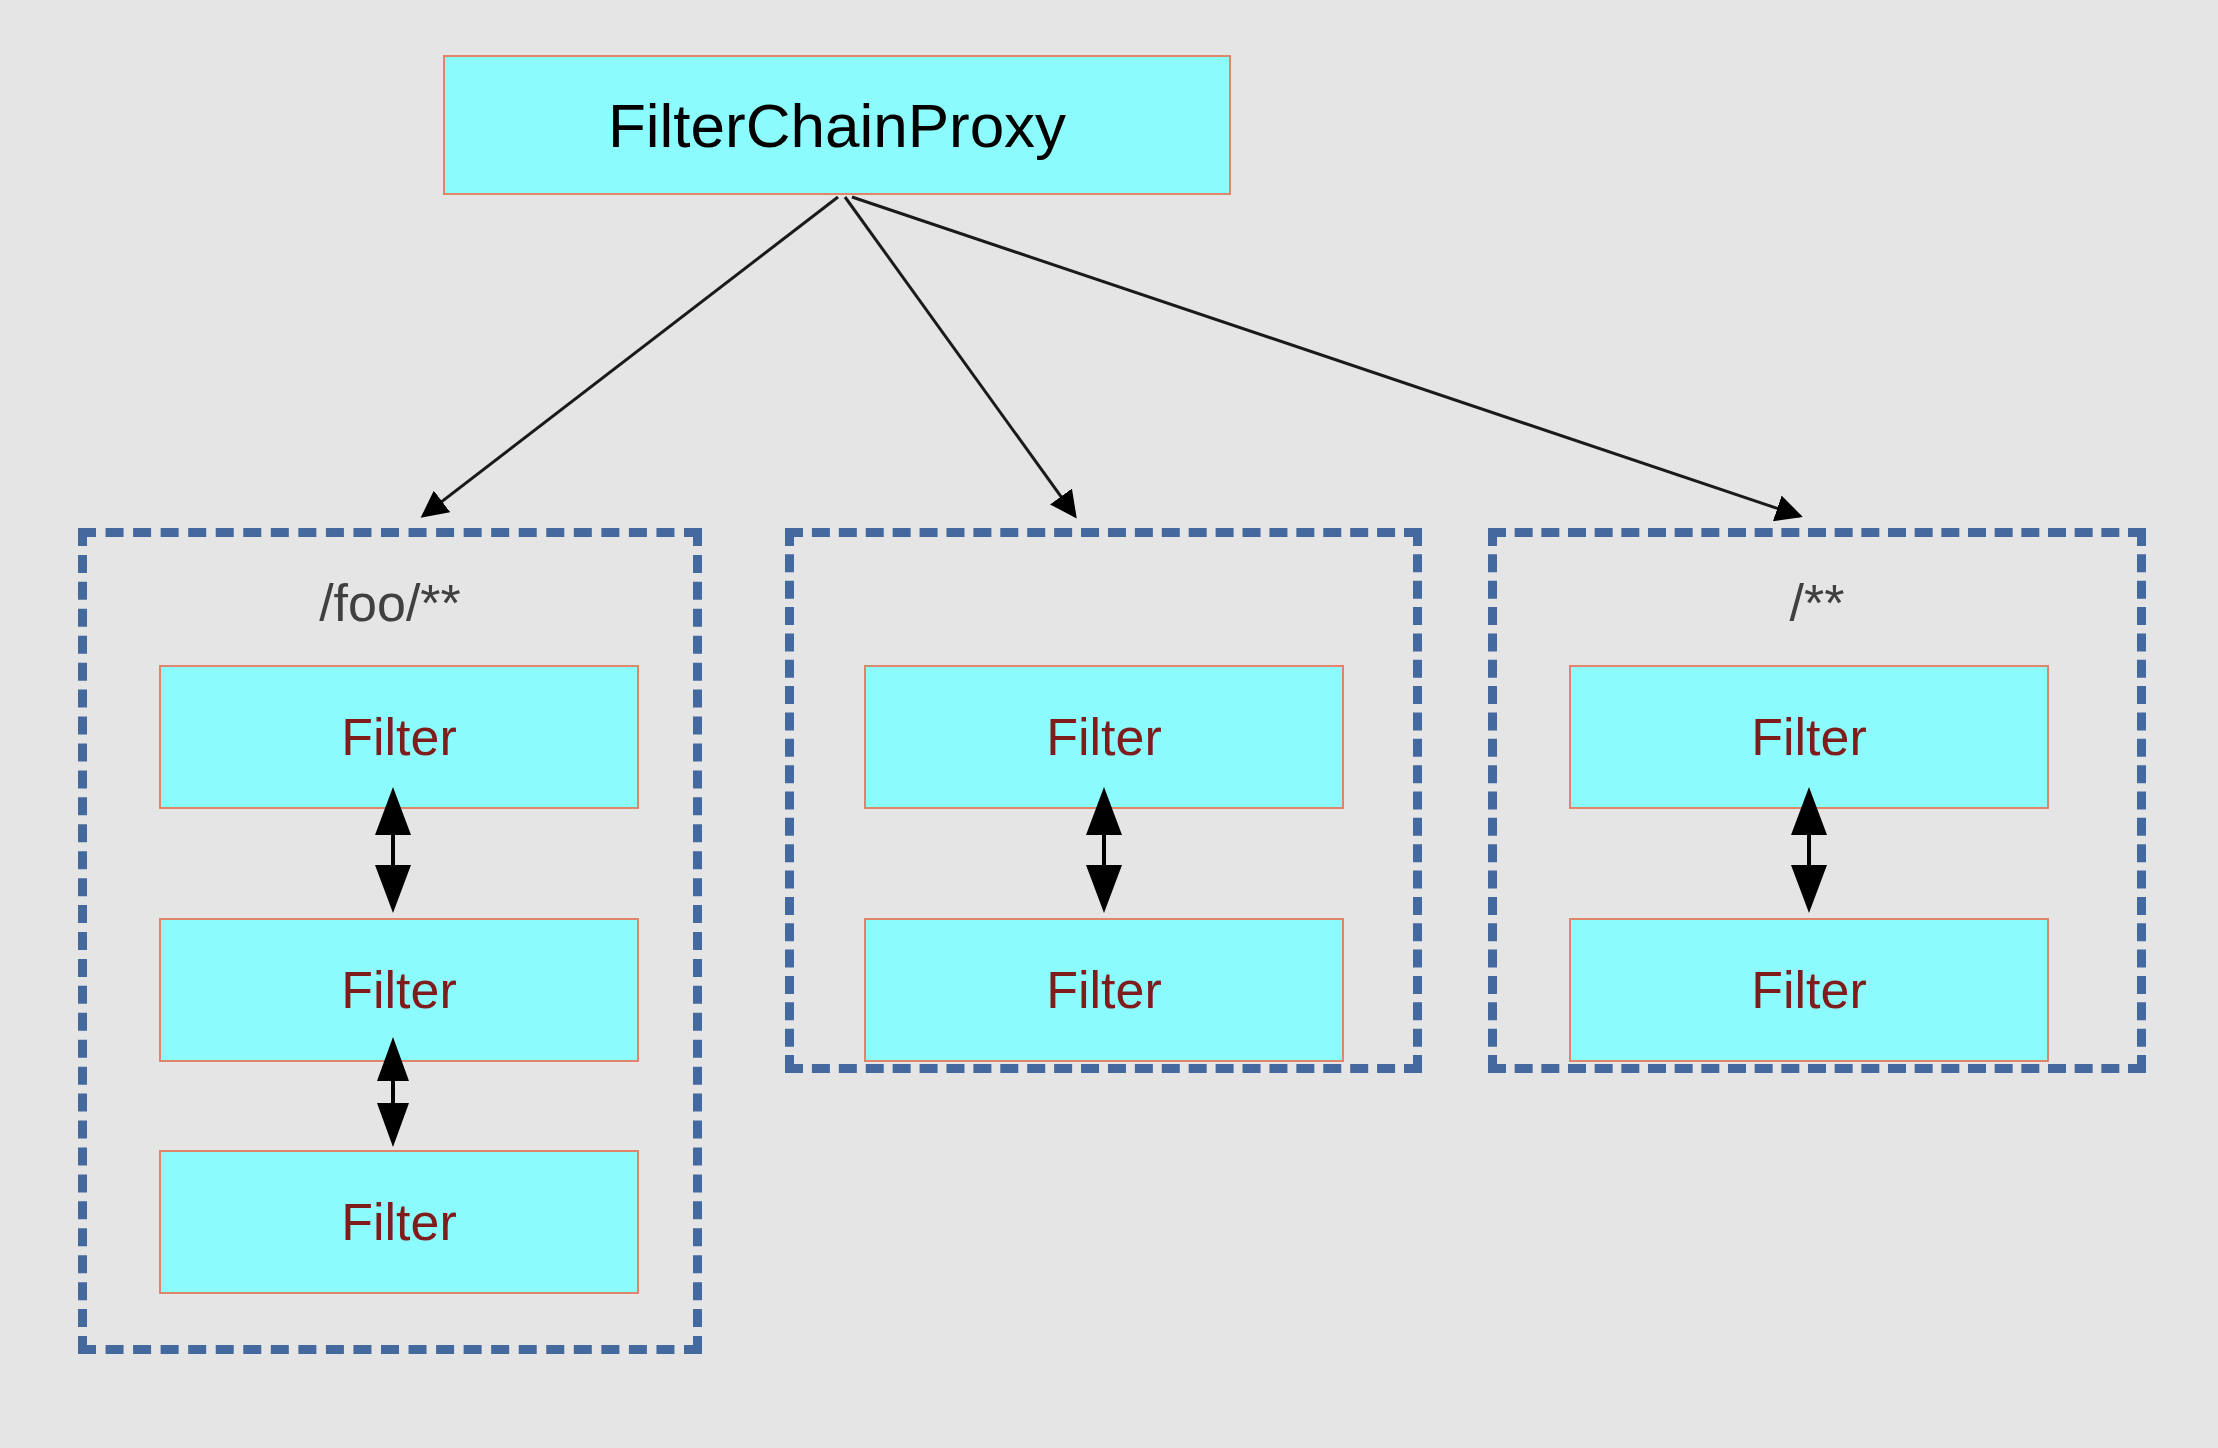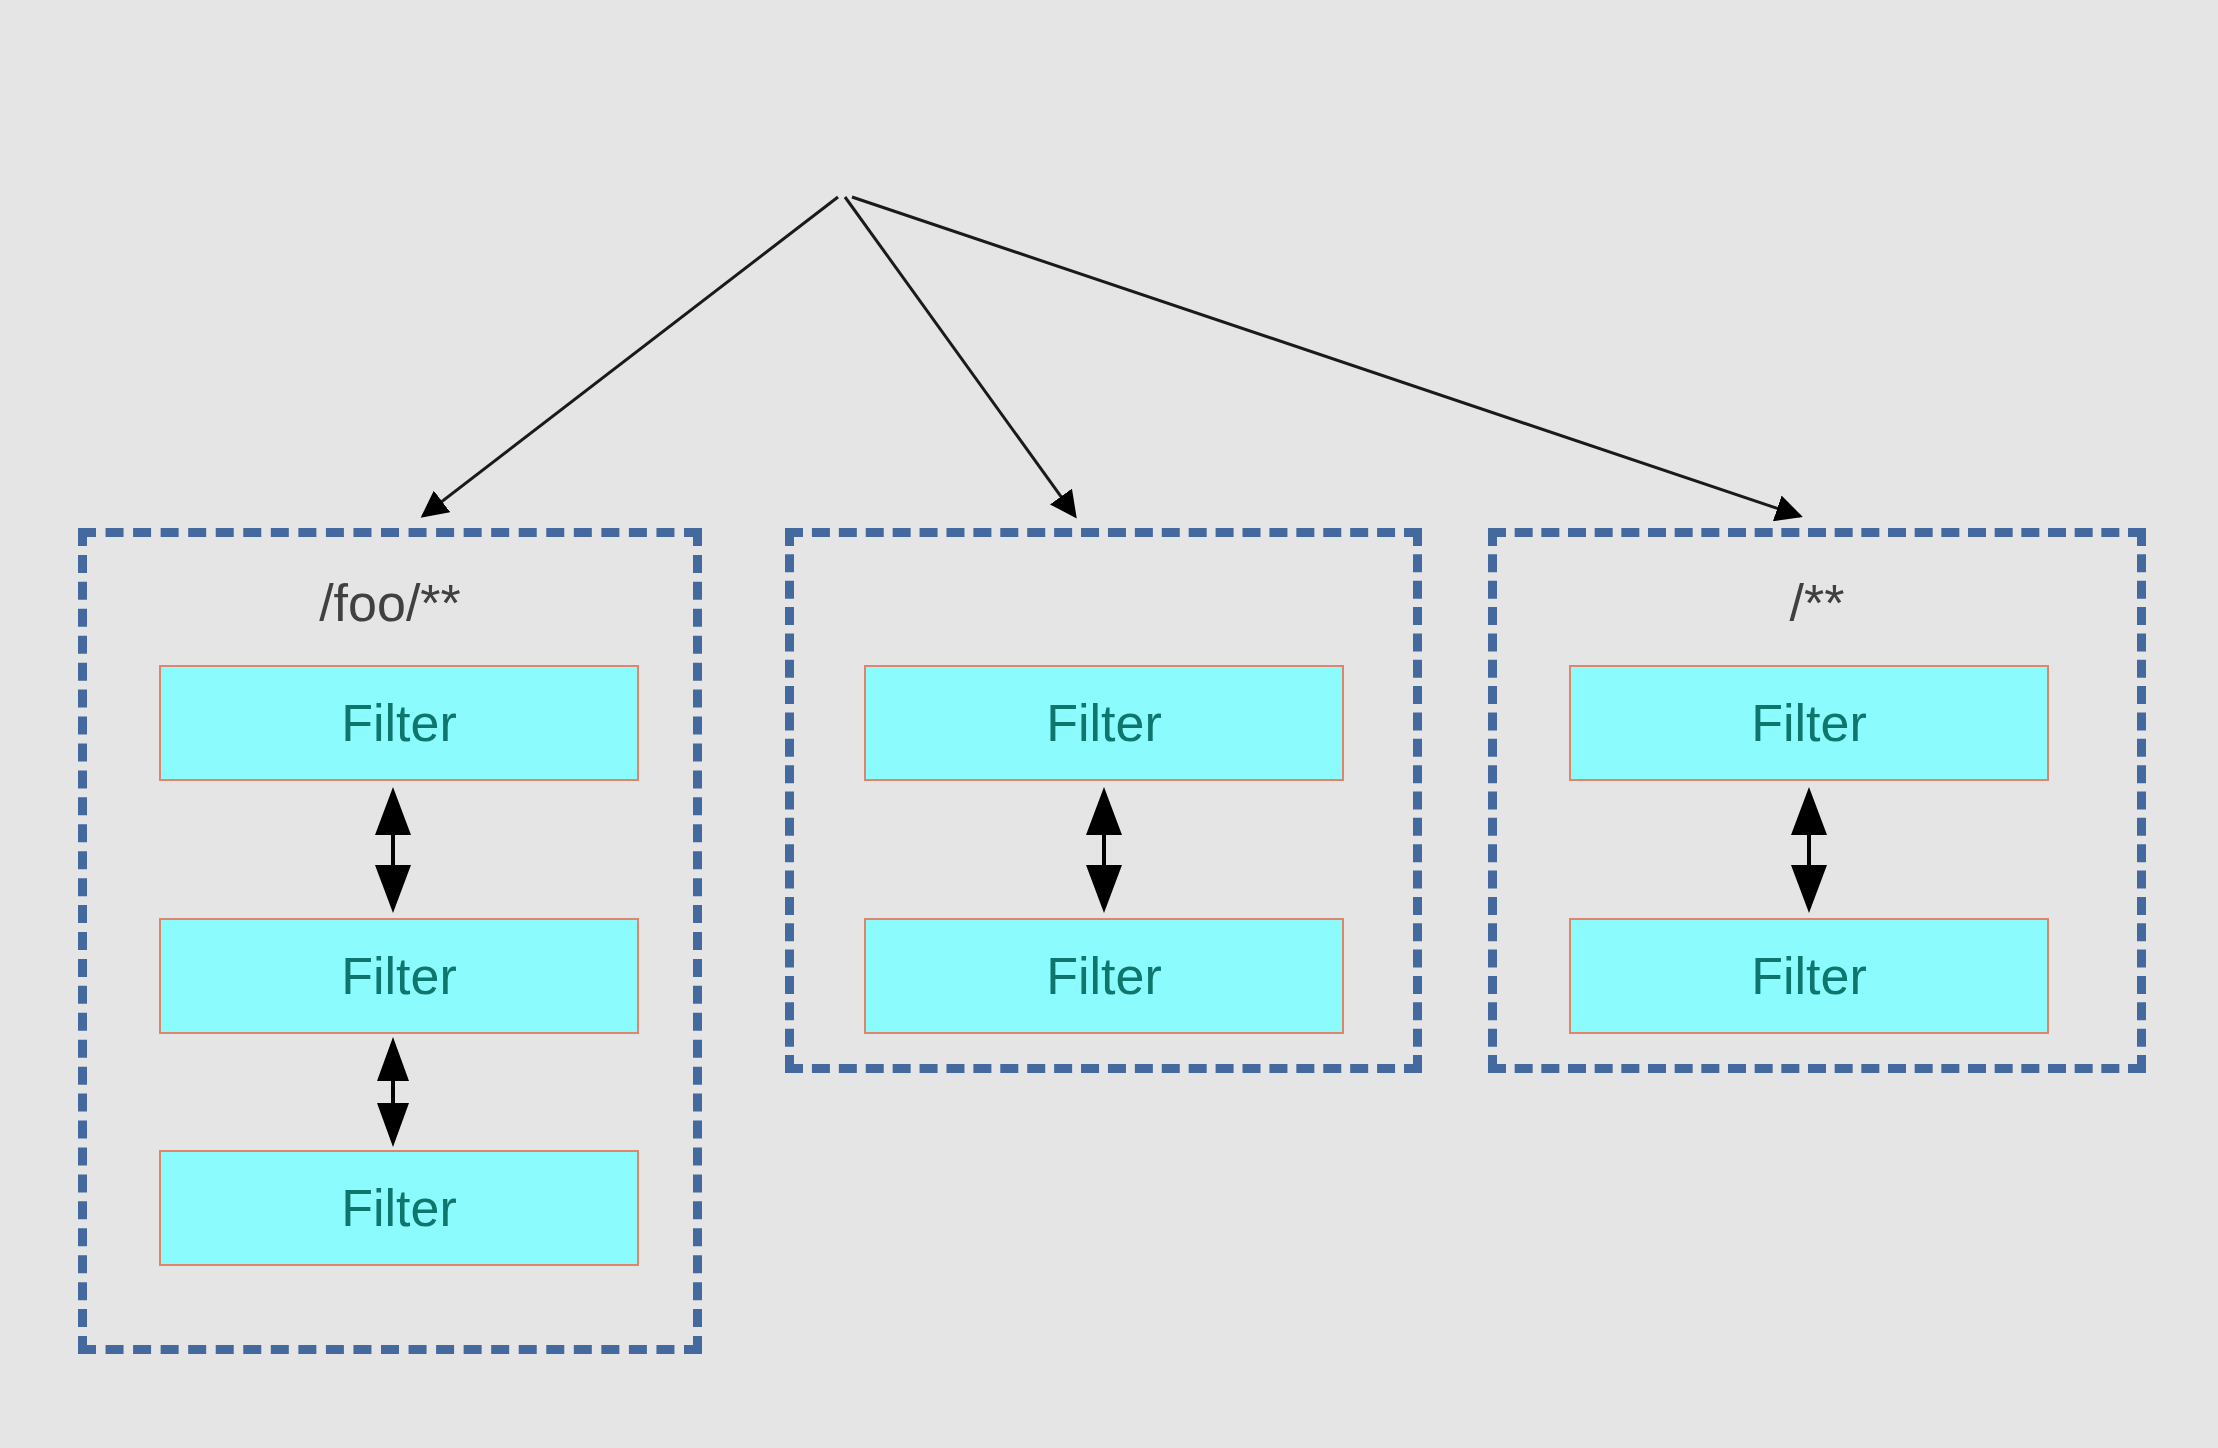--- a/index.html
+++ b/index.html
@@ -54,22 +54,22 @@
 
   .filter-box{
     position:absolute;
     background:#8cfbfd;
     border:2px solid #e0846a;
     box-sizing:border-box;
     display:flex;
     align-items:center;
     justify-content:center;
     font-size:52px;
-    color:#0f766e;
-    height:116px;
+    color:#7f1d1d;
+    height:144px;
   }
 
   
   #panel-foo .filter-box{left:72px; width:480px;}
   #foo-f1{top:128px;}
   #foo-f2{top:381px;}
   #foo-f3{top:613px;}
 
   
   #panel-bar .filter-box{left:70px; width:480px;}
@@ -95,20 +95,23 @@
       </marker>
     </defs>
 
     <line x1="838" y1="197" x2="423" y2="516" stroke="#1a1a1a" stroke-width="3" marker-end="url(#arrowhead)"></line>
 
     <line x1="845" y1="197" x2="1075" y2="516" stroke="#1a1a1a" stroke-width="3" marker-end="url(#arrowhead)"></line>
 
     <line x1="852" y1="197" x2="1800" y2="516" stroke="#1a1a1a" stroke-width="3" marker-end="url(#arrowhead)"></line>
   </svg>
 
+  <div class="node-box" id="root-node">
+    <span>FilterChainProxy</span>
+  </div>
 
   <div class="chain-panel" id="panel-foo">
 
     <div class="panel-label">/foo/**</div>
 
     <div class="filter-box" id="foo-f1">
       <span>Filter</span>
     </div>
 
     <svg class="dbl-arrow" style="left:286px; top:250px;" width="40" height="126" viewBox="0 0 40 126">

